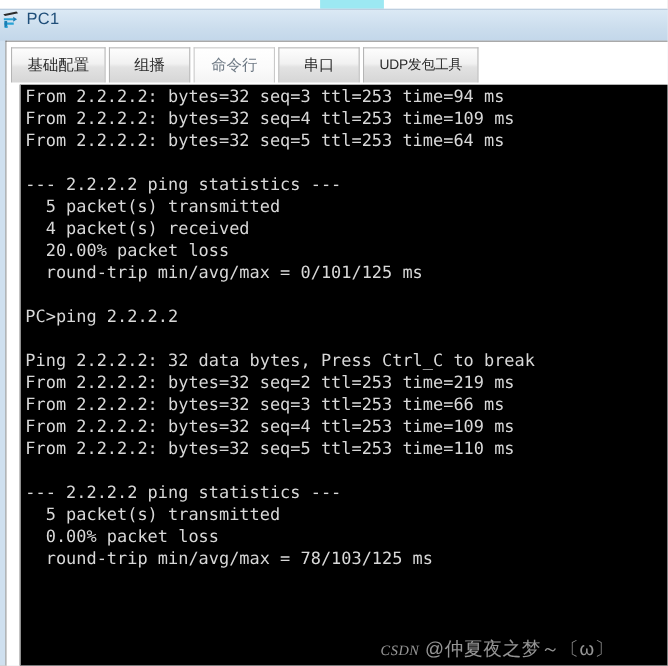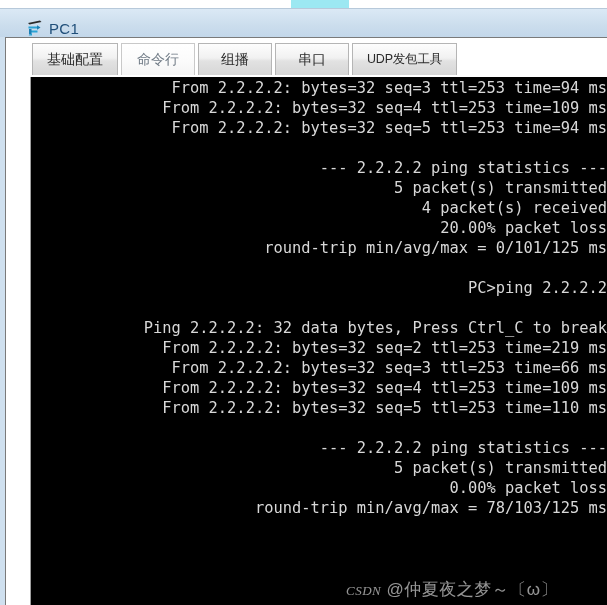--- a/index.html
+++ b/index.html
@@ -45,22 +45,22 @@
     background: #cfe0ef;
     border-top: 1px solid #b7c9da;
     box-sizing: border-box;
   }
 
   .titlebar {
     position: relative;
     height: 28px;
     background: linear-gradient(to bottom, #dbe9f5 0%, #cbdded 60%, #c3d7ea 100%);
     display: flex;
-    align-items: flex-end;
-    padding-left: 26px;
+    align-items: flex-start;
+    padding-left: 1px;
     box-sizing: border-box;
   }
 
   .title-icon {
     width: 18px;
     height: 18px;
     position: relative;
     flex: 0 0 auto;
     margin-right: 5px;
   }
@@ -84,21 +84,21 @@
     border-left: 1px solid #7a7a7a;
     border-top: 1px solid #7a7a7a;
     box-sizing: border-box;
   }
 
   
   .tabstrip {
     position: relative;
     height: 39px;
     background: #ffffff;
-    padding-left: 26px;
+    padding-left: 4px;
     padding-top: 5px;
     box-sizing: border-box;
     display: flex;
     align-items: flex-start;
     gap: 3px;
   }
 
   .tab {
     height: 32px;
     min-width: 74px;
@@ -126,23 +126,22 @@
   }
 
   
   .terminal-wrap {
     position: absolute;
     left: 0;
     top: 39px;
     right: 0;
     bottom: 0;
     background: #ffffff;
-    padding-left: 24px;
-    box-sizing: border-box;
-    text-align: right;
+    padding-left: 12px;
+    box-sizing: border-box;
   }
 
   .terminal {
     position: relative;
     width: 100%;
     height: 100%;
     background: #000000;
     border-left: 1px solid #9f9f9f;
     box-sizing: border-box;
     padding: 1px 0 0 4px;
@@ -200,39 +199,39 @@
       </span>
       <span class="title-text">PC1</span>
     </div>
 
     <div class="client">
 
       <div class="tabstrip">
         <div class="tab">
           <span>基础配置</span>
         </div>
+        <div class="tab">
+          <span>组播</span>
+        </div>
         <div class="tab active">
           <span>命令行</span>
-        </div>
-        <div class="tab">
-          <span>组播</span>
         </div>
         <div class="tab">
           <span>串口</span>
         </div>
         <div class="tab udp">
           <span>UDP发包工具</span>
         </div>
       </div>
 
       <div class="terminal-wrap">
         <div class="terminal" id="terminal-output">
             <div class="term-line">From 2.2.2.2: bytes=32 seq=3 ttl=253 time=94 ms</div>
             <div class="term-line">From 2.2.2.2: bytes=32 seq=4 ttl=253 time=109 ms</div>
-            <div class="term-line">From 2.2.2.2: bytes=32 seq=5 ttl=253 time=94 ms</div>
+            <div class="term-line">From 2.2.2.2: bytes=32 seq=5 ttl=253 time=64 ms</div>
             <div class="term-line blank"> </div>
             <div class="term-line">--- 2.2.2.2 ping statistics ---</div>
             <div class="term-line">  5 packet(s) transmitted</div>
             <div class="term-line">  4 packet(s) received</div>
             <div class="term-line">  20.00% packet loss</div>
             <div class="term-line">  round-trip min/avg/max = 0/101/125 ms</div>
             <div class="term-line blank"> </div>
             <div class="term-line">PC&gt;ping 2.2.2.2</div>
             <div class="term-line blank"> </div>
             <div class="term-line">Ping 2.2.2.2: 32 data bytes, Press Ctrl_C to break</div>

